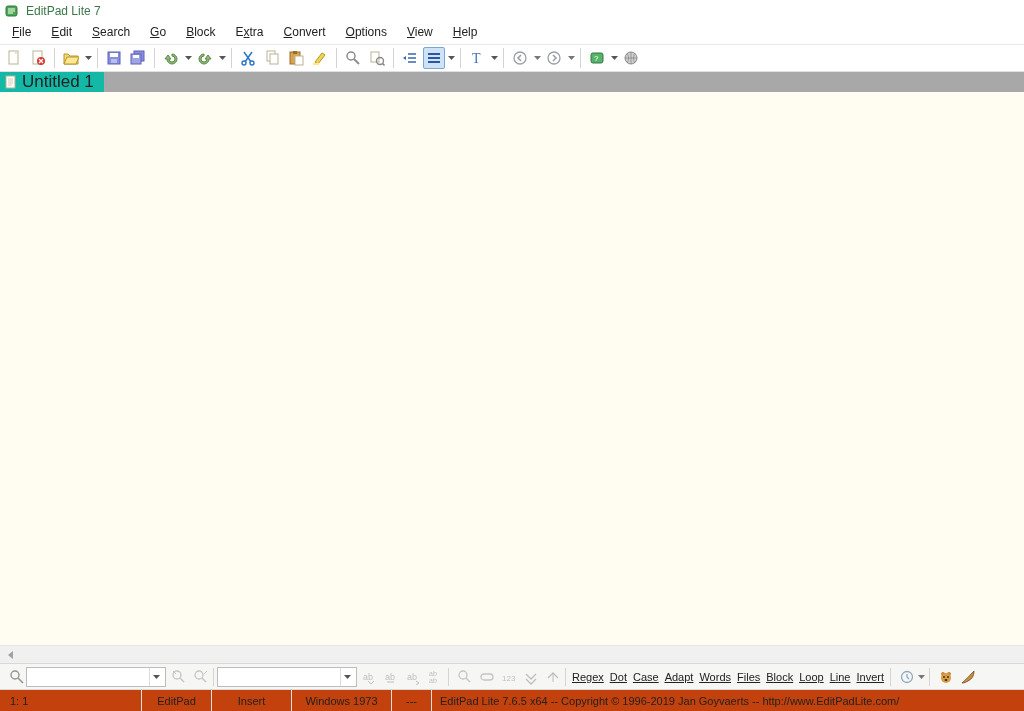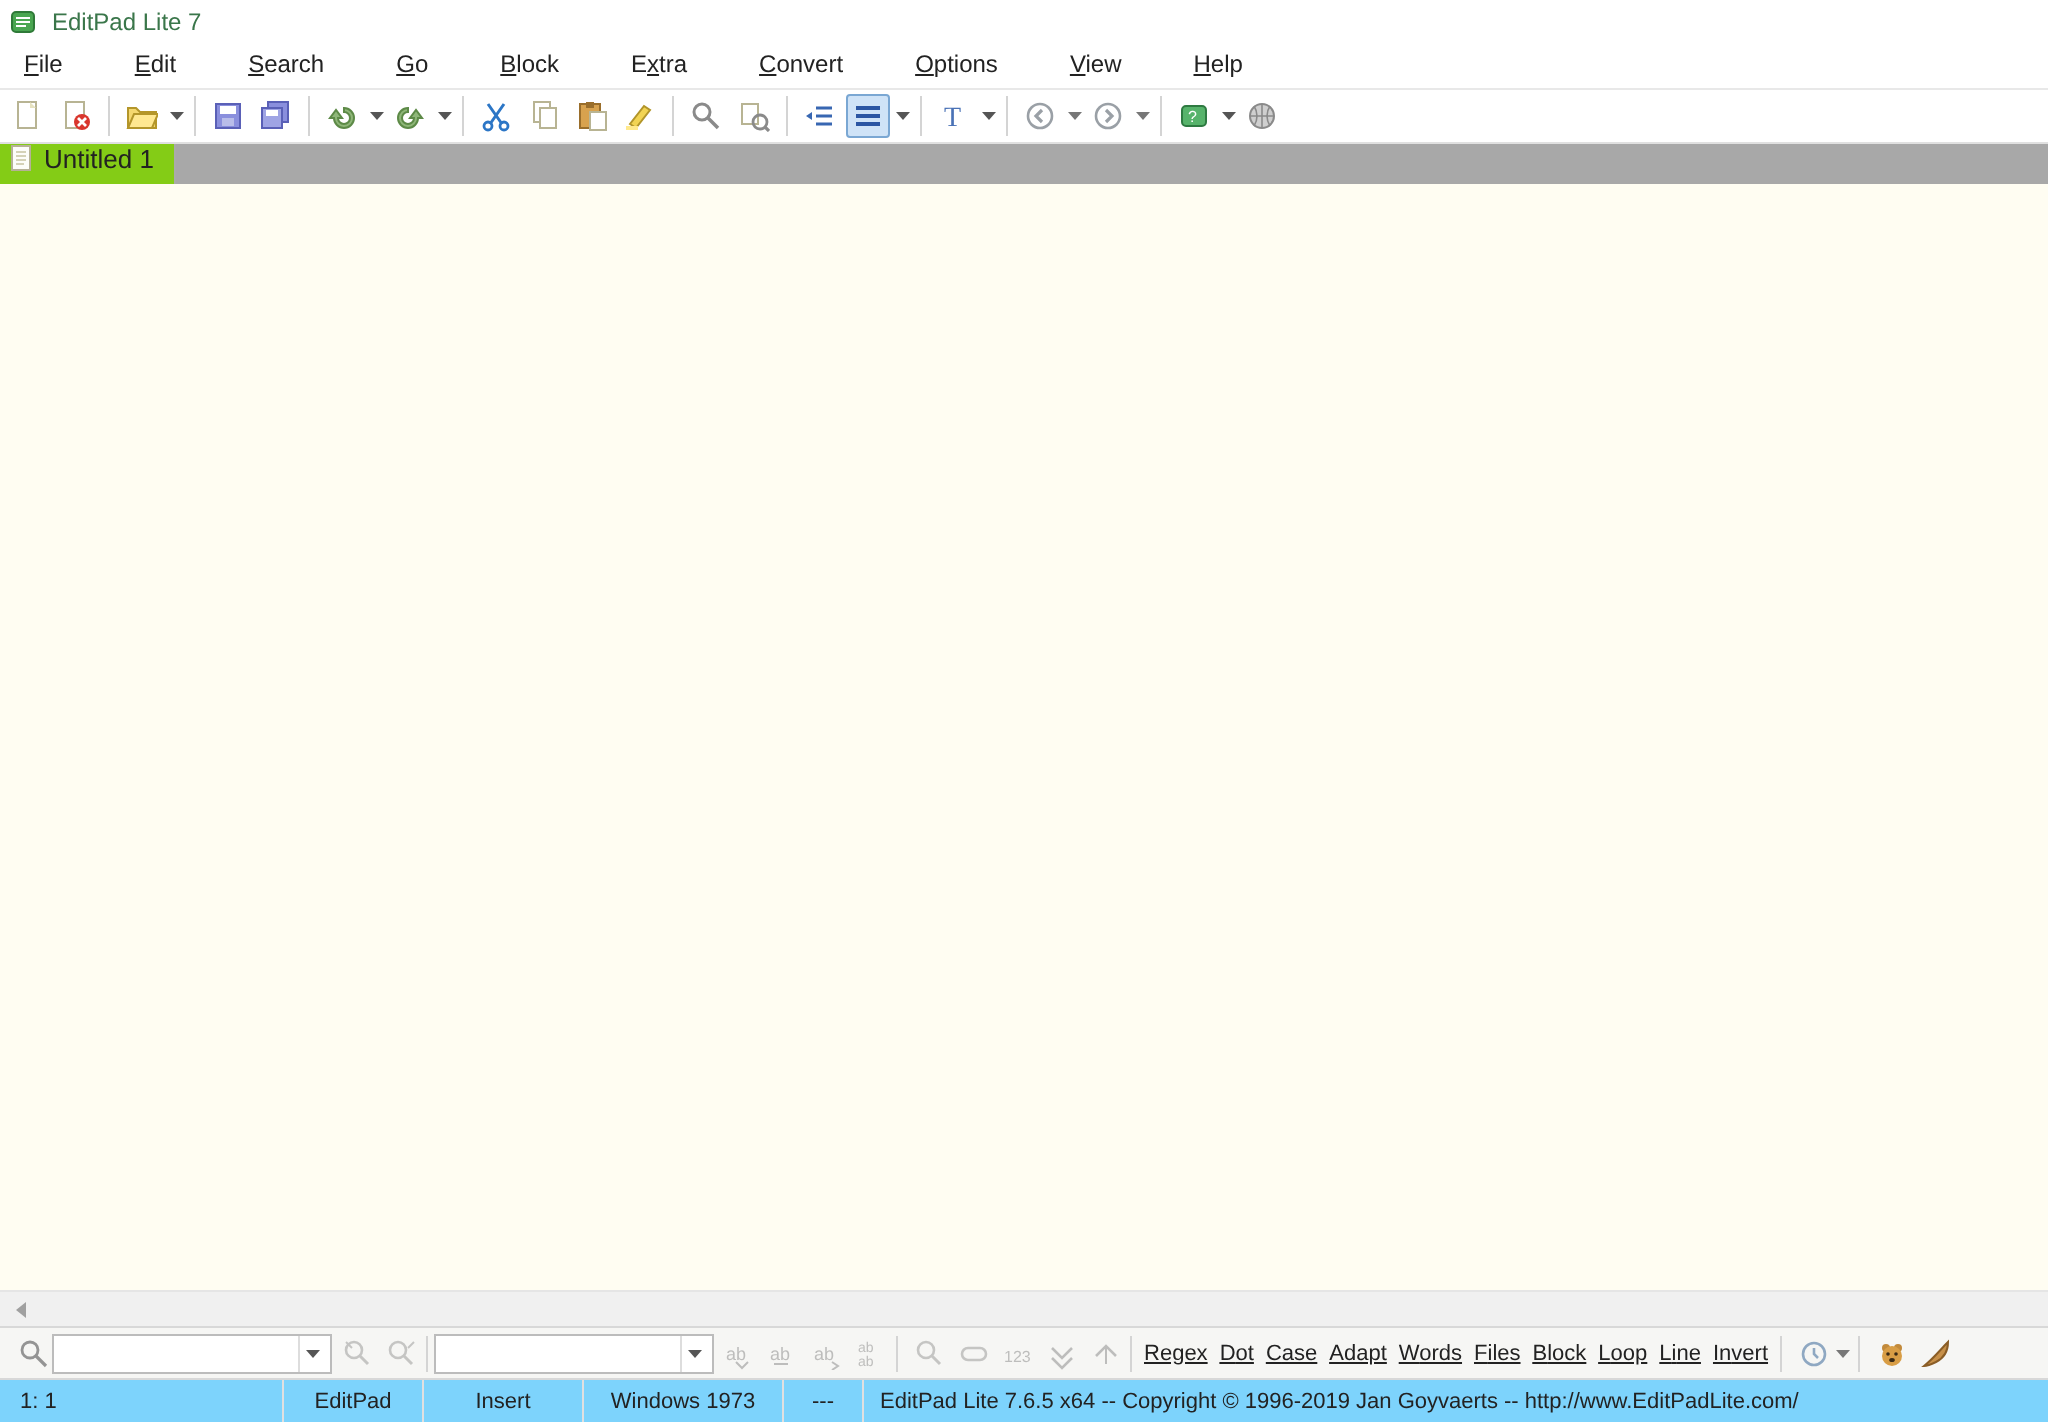--- a/index.html
+++ b/index.html
@@ -4,55 +4,55 @@
 <style>
   * { box-sizing: border-box; -webkit-font-smoothing: none; }
   html, body { margin:0; padding:0; width:1024px; height:711px; overflow:hidden; background:#f0f0f0; }
   body { font-family: "Segoe UI", Tahoma, Arial, sans-serif; font-size:12px; color:#222; display:flex; flex-direction:column; }
 
   
   .titlebar { height:22px; display:flex; align-items:center; padding:0 4px; background:#fff; color:#3a764a; font-size:12px; }
   .titlebar .logo { margin-right:6px; display:inline-flex; }
 
   
-  .menubar { height:22px; display:flex; align-items:center; padding:0 4px 2px 4px; gap:20px; background:#fff; }
+  .menubar { height:22px; display:flex; align-items:center; padding:0 4px 2px 4px; gap:4px; background:#fff; }
   .menuitem { padding:1px 8px; cursor:default; color:#222; }
   .menuitem .u { text-decoration: underline; }
 
   
   .toolbar { height:28px; display:flex; align-items:center; padding:0 2px; background:#fff; border-top:1px solid #e8e8e8; border-bottom:1px solid #e0e0e0; }
   .tbtn { width:22px; height:22px; display:flex; align-items:center; justify-content:center; margin:0 1px; border-radius:2px; }
   .split { display:flex; align-items:center; }
   .tdrop { width:10px; height:22px; display:flex; align-items:center; justify-content:center; }
   .tdrop svg { display:block; }
   .tsep { width:1px; height:20px; background:#d4d4d4; margin:0 4px; }
   .tbtn.selected { border:1px solid #7aa7d3; background:#cfe3f7; }
 
   
   .tabstrip { height:20px; background:#a8a8a8; display:flex; align-items:stretch; }
-  .tab { display:flex; align-items:flex-start; background:#84cc16; border-right:1px solid #aaa; padding:0 10px 0 4px; font-size:13px; gap:4px; }
+  .tab { display:flex; align-items:center; background:#14b8a6; border-right:1px solid #aaa; padding:0 10px 0 4px; font-size:17px; gap:4px; }
 
   
   .editor { flex:1 1 auto; background:#fffdf2; border:0; outline:none; resize:none; font-family:Consolas, "Courier New", monospace; font-size:12px; padding:2px 4px; }
   .hscroll { height:18px; background:#f0f0f0; border-top:1px solid #e5e5e5; display:flex; align-items:center; padding-left:4px; }
   .hscroll .arrow { width:14px; height:14px; display:flex; align-items:center; justify-content:center; color:#888; }
 
   
   .searchbar { height:26px; background:#f6f6f4; border-top:1px solid #d8d8d8; display:flex; align-items:center; padding:0 2px; font-size:11px; }
   .sbtn { height:22px; display:flex; align-items:center; justify-content:flex-end; margin:0 1px; }
   .sbox { height:20px; border:1px solid #bcbcbc; background:#fff; display:flex; align-items:center; }
   .sbox-input { border:none; outline:none; height:18px; font-size:11px; padding:0 4px; }
   .sdrop { width:14px; display:flex; align-items:center; justify-content:center; border-left:1px solid #ddd; height:18px; }
   .stoggle { padding:0 3px; cursor:default; color:#222;text-decoration:underline; }
   .stoggle .u { text-decoration: underline; }
   .ssep { width:1px; height:18px; background:#d4d4d4; margin:0 3px; }
   .dim { opacity:0.45; }
 
   
-  .statusbar { height:22px; background:#7dd3fc; border-top:1px solid #d8d8d8; display:flex; align-items:center; font-size:11px; padding:0 2px;justify-content:flex-end; }
+  .statusbar { height:22px; background:#c2410c; border-top:1px solid #d8d8d8; display:flex; align-items:center; font-size:11px; padding:0 2px;justify-content:flex-end; }
   .cell { padding:0 8px; height:22px; display:flex; align-items:center; border-right:1px solid #e0e0e0; white-space:nowrap; }
   .cell.noborder { border-right:none; }
 </style>
 </head>
 <body>
 
 <div class="titlebar">
   <span class="logo">
     <svg width="16" height="16" viewBox="0 0 16 16">
       <rect x="2" y="3" width="11" height="10" rx="2" fill="#4aa651" stroke="#2f7a38"></rect>

